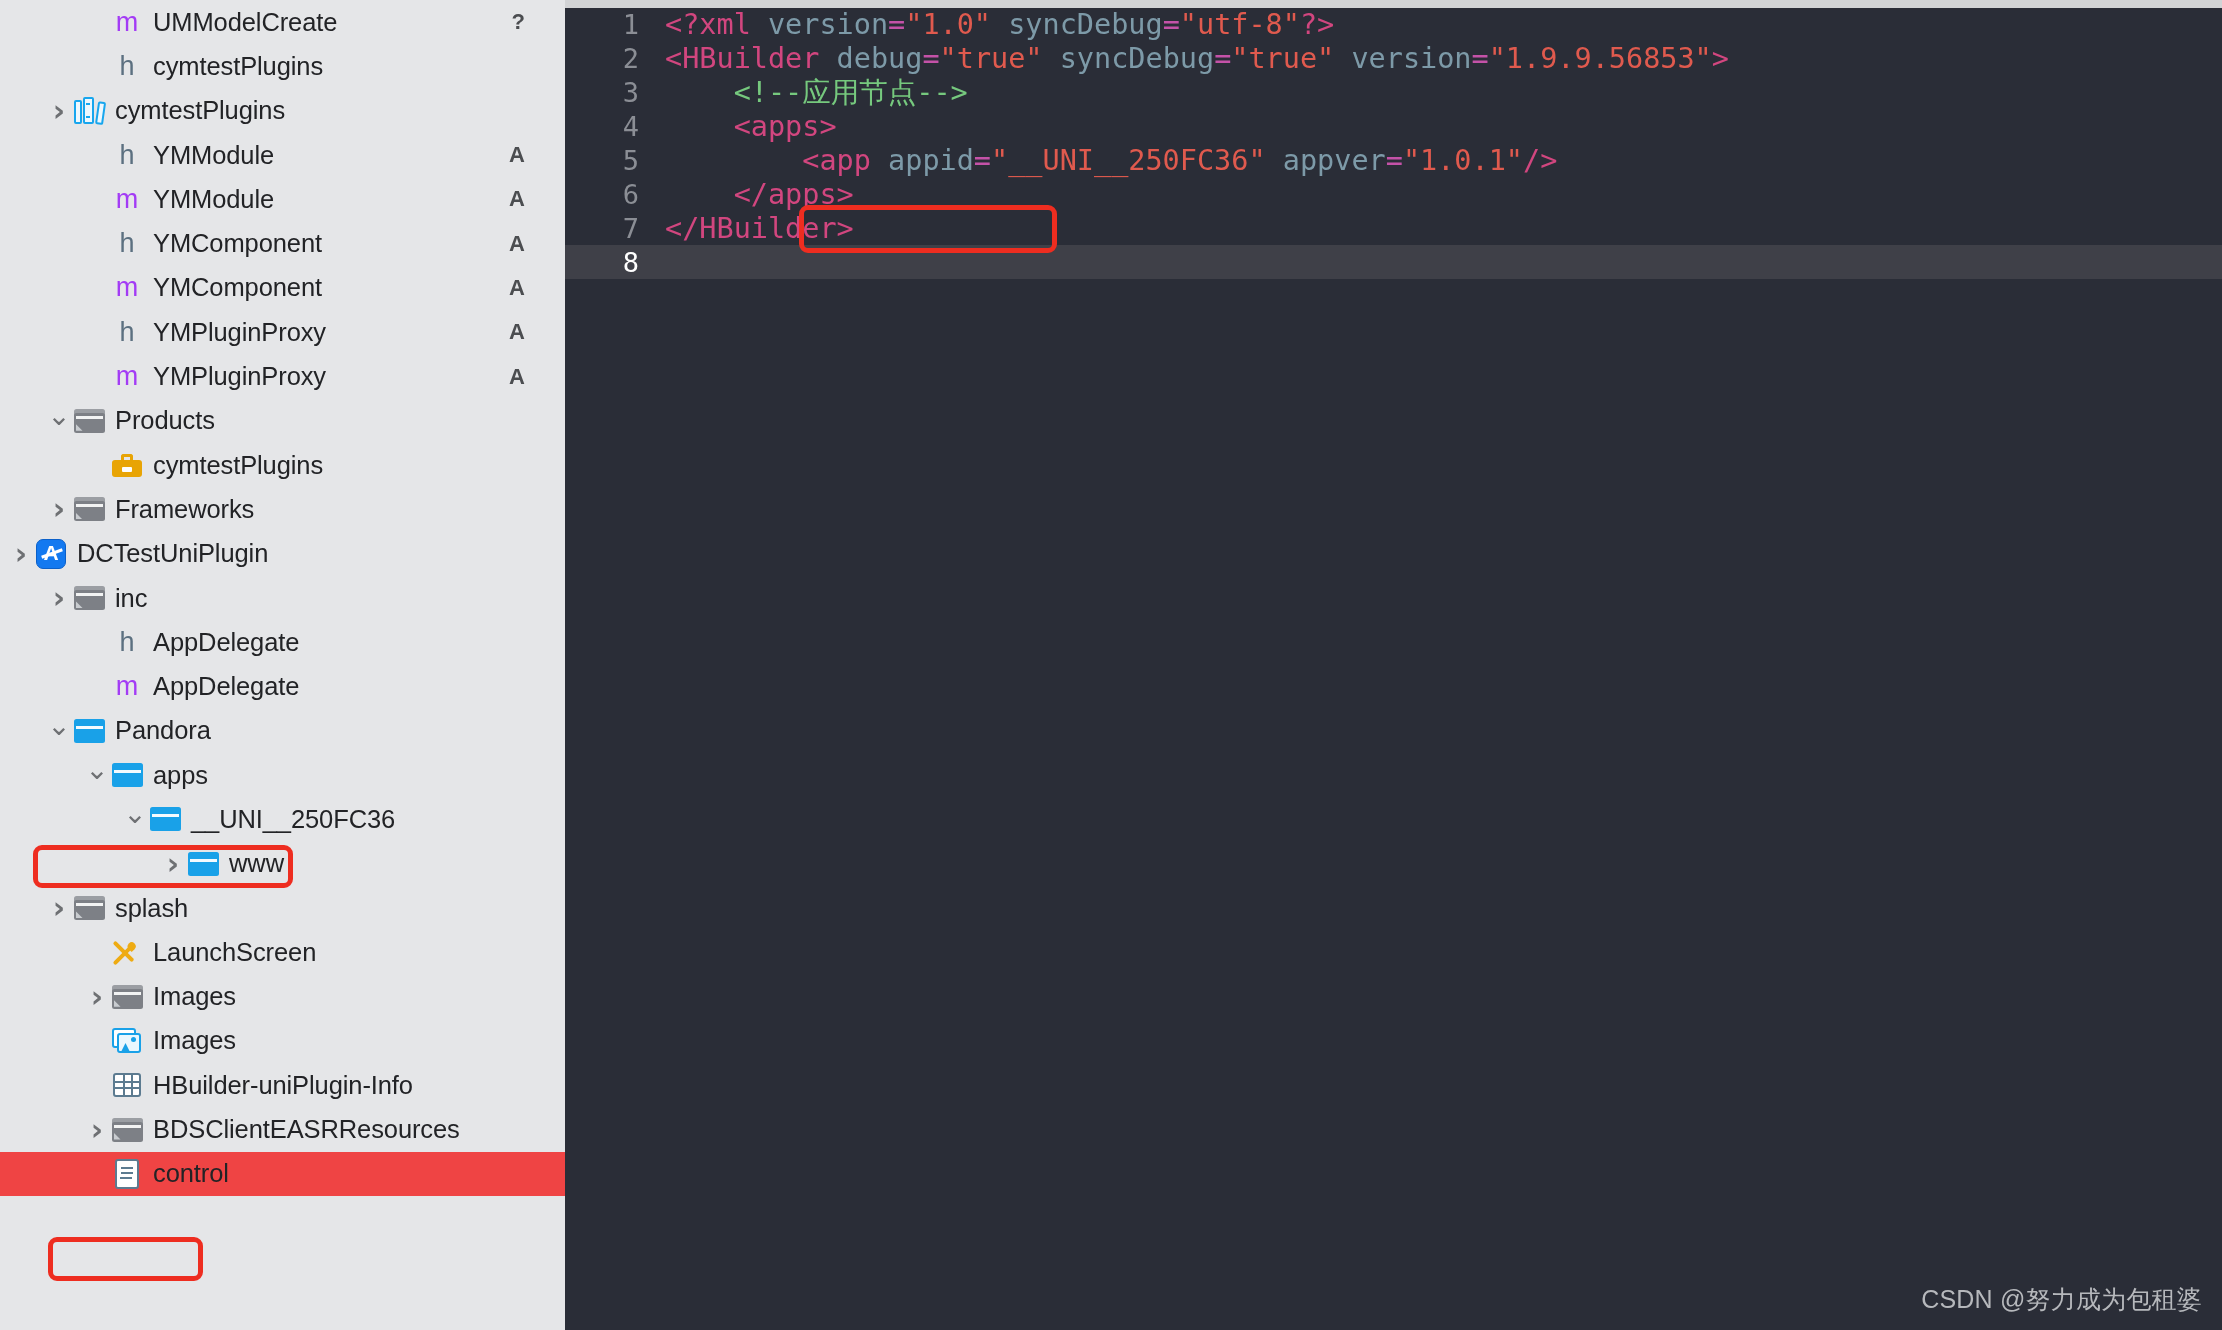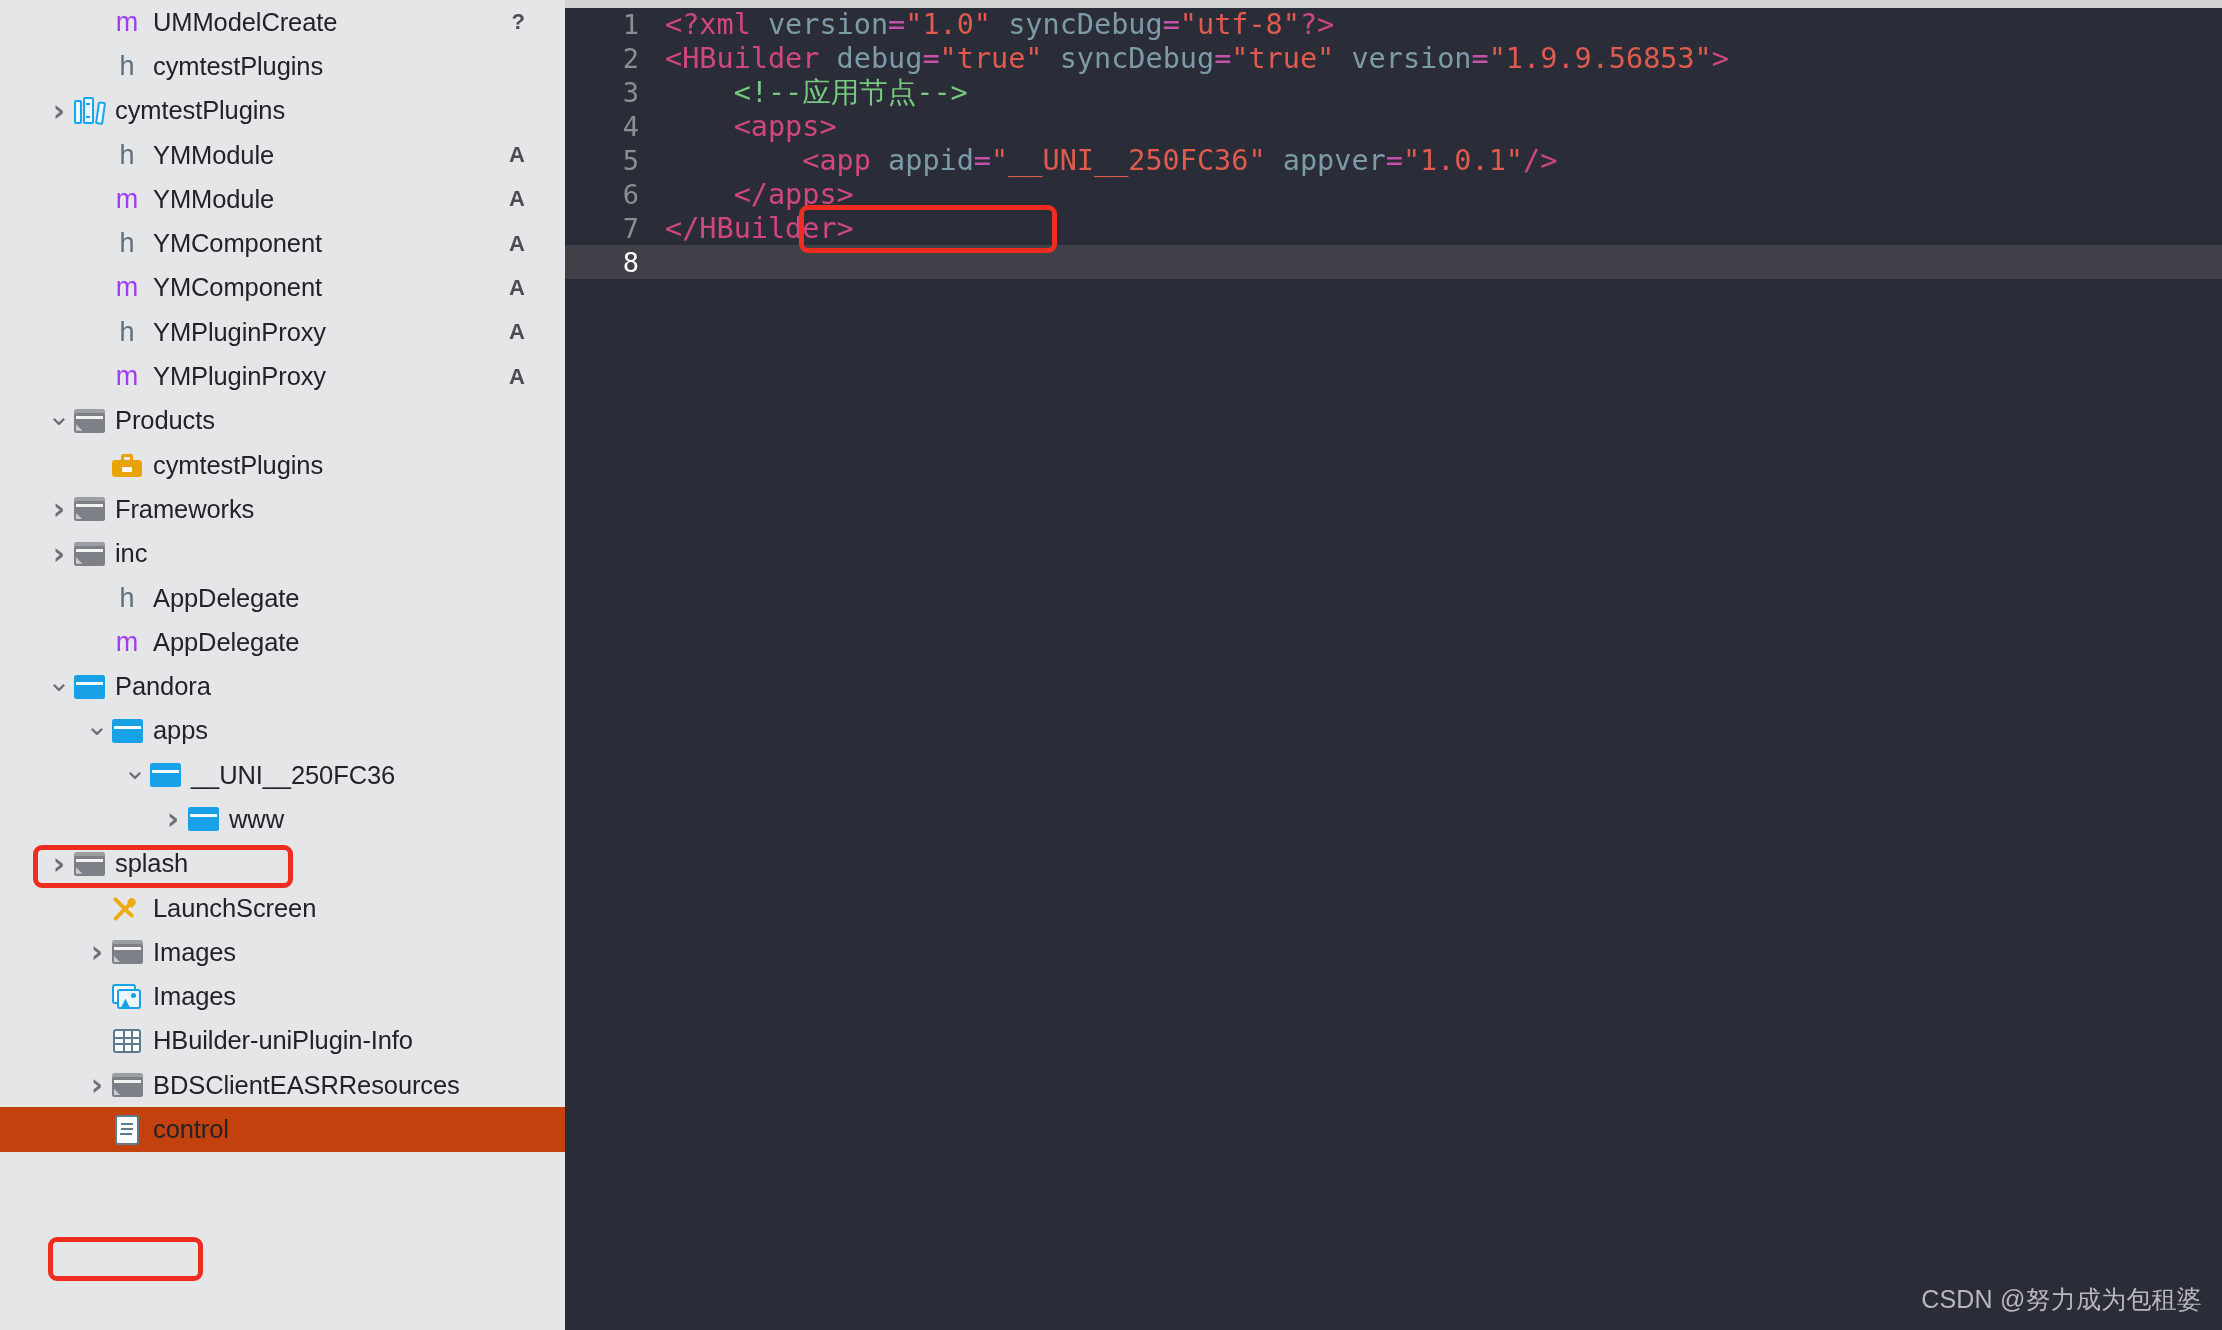--- a/index.html
+++ b/index.html
@@ -26,21 +26,21 @@
   }
   .nav-list { position: relative; padding-top: 0px; }
   .nav-row {
     position: relative;
     height: 44.3px;
     display: flex;
     align-items: center;
     padding-left: 0px;
     white-space: nowrap;
   }
-  .nav-row.selected { background: #c2410c; }
+  .nav-row.selected { background: #ef4444; }
   .nav-row .twisty {
     width: 26px;
     flex: 0 0 26px;
     text-align: center;
     color: #6e7073;
     font-size: 23px;
     line-height: 1;
     font-family: "DejaVu Sans", sans-serif;
   }
   .nav-row .twisty.open::before { content: "\2304"; position: relative; top:-5px; font-size:28px;}
@@ -412,20 +412,28 @@
           <span style="flex: 0 0 46px;"></span>
           <span class="twisty closed"></span>
           <span class="ic">
             <span class="folder gray">
               <span class="tab"></span>
               <span class="body"></span>
               <span class="slit"></span>
             </span>
           </span>
           <span class="lbl">Frameworks</span>
+        </div>
+        <div class="nav-row">
+          <span style="flex: 0 0 8px;"></span>
+          <span class="twisty closed"></span>
+          <span class="ic">
+            <span class="icon-appstore"></span>
+          </span>
+          <span class="lbl">DCTestUniPlugin</span>
         </div>
         <div class="nav-row">
           <span style="flex: 0 0 46px;"></span>
           <span class="twisty closed"></span>
           <span class="ic">
             <span class="folder gray">
               <span class="tab"></span>
               <span class="body"></span>
               <span class="slit"></span>
             </span>

